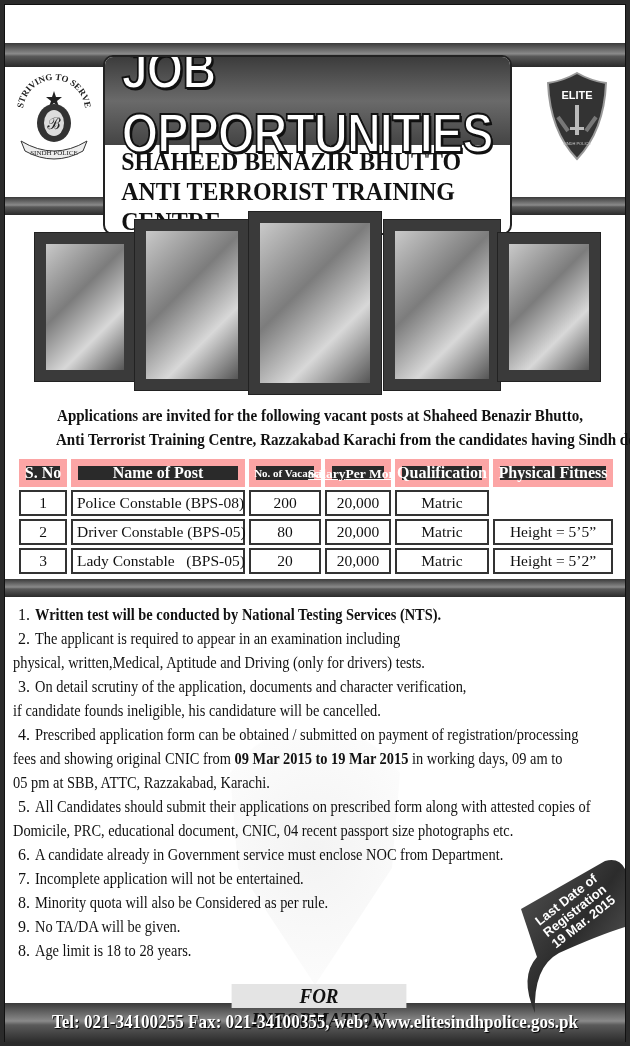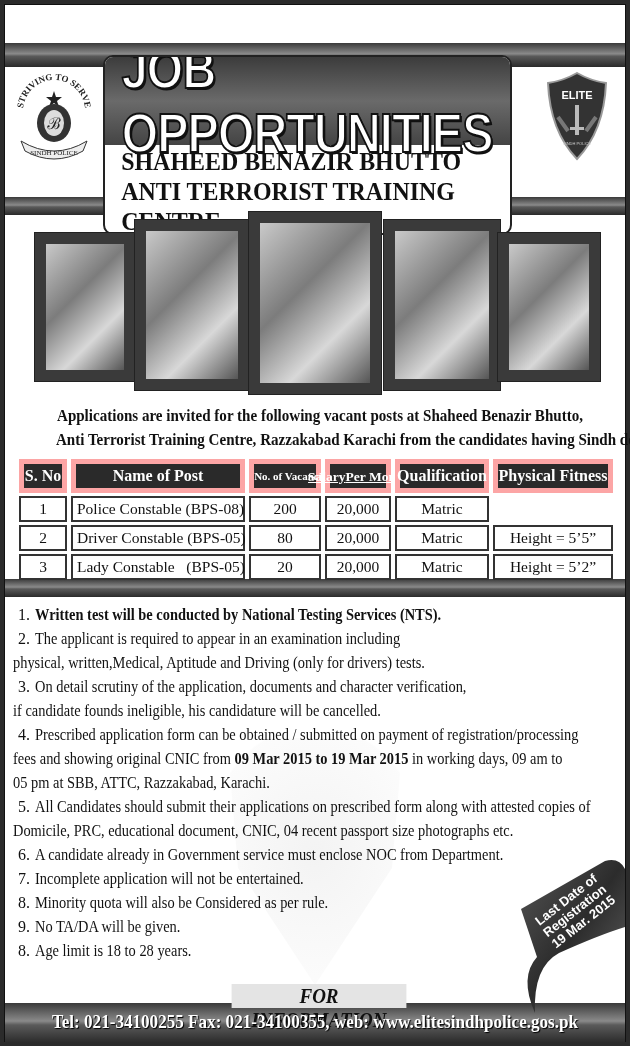--- a/index.html
+++ b/index.html
@@ -28,21 +28,21 @@
   .photo .inner { position: absolute; left: 11px; top: 11px; right: 11px; bottom: 11px; background: linear-gradient(135deg, #c9c9c9, #7c7c7c 40%, #d8d8d8 70%, #555); }
 
   
   .intro { position: absolute; left: 8px; top: 398px; width: 614px; text-align: center; font-weight: bold; font-size: 17.5px; line-height: 24px; }
   .intro div { transform: scaleX(0.86); white-space: nowrap; }
 
   
   .tbl { position: absolute; left: 14px; top: 454px; width: 600px; }
   .tbl .row { display: flex; gap: 4px; margin-bottom: 3px; }
   .tbl .cell { border: 2px double #333; display: flex; align-items: center; justify-content: center; text-align: center; font-size: 15.5px; height: 26px; white-space: nowrap; }
-  .tbl .head .cell { background: #2a2a2a; color: #fff; font-weight: bold; border: 5px solid #fca5a5; height: 34px; font-size: 16px; }
+  .tbl .head .cell { background: #2a2a2a; color: #fff; font-weight: bold; border: 7px solid #fca5a5; height: 28px; font-size: 16px; }
   .c1 { width: 48px; } .c2 { width: 174px; } .c3 { width: 72px; } .c4 { width: 66px; } .c5 { width: 94px; } .c6 { width: 120px; }
   .c2.left { justify-content: flex-start; padding-left: 4px; }
   .small { font-size: 11px !important; padding-left: 15px; }
   .stack { line-height: 13px; font-size: 13.5px !important; flex-direction: row; text-decoration: underline; }
   sub.frac { font-size: 8px; vertical-align: baseline; }
 
   
   .notes { position: absolute; left: 8px; top: 598px; width: 610px; font-size: 16px; }
   .note { display: flex; line-height: 24px; }
   .note .num { width: 22px; text-align: right; padding-right: 5px; flex: none; }

